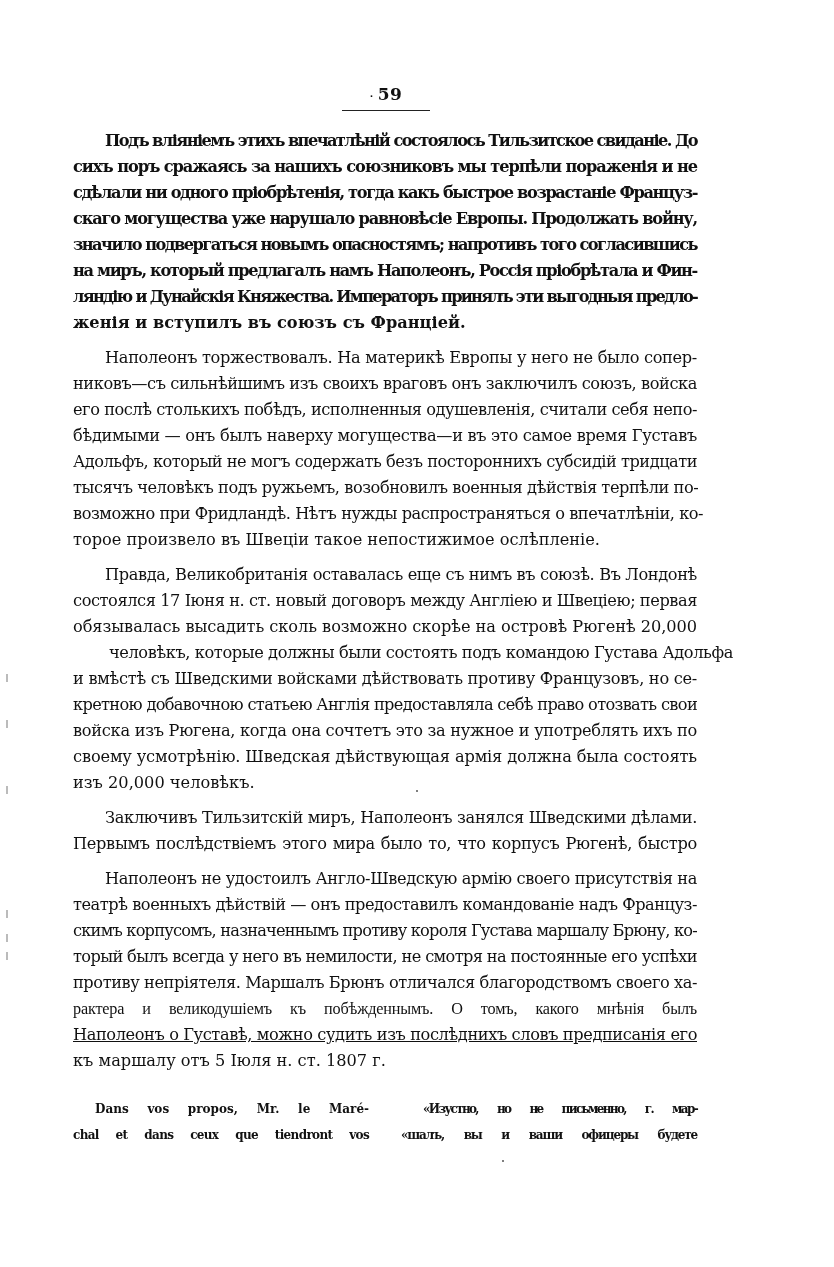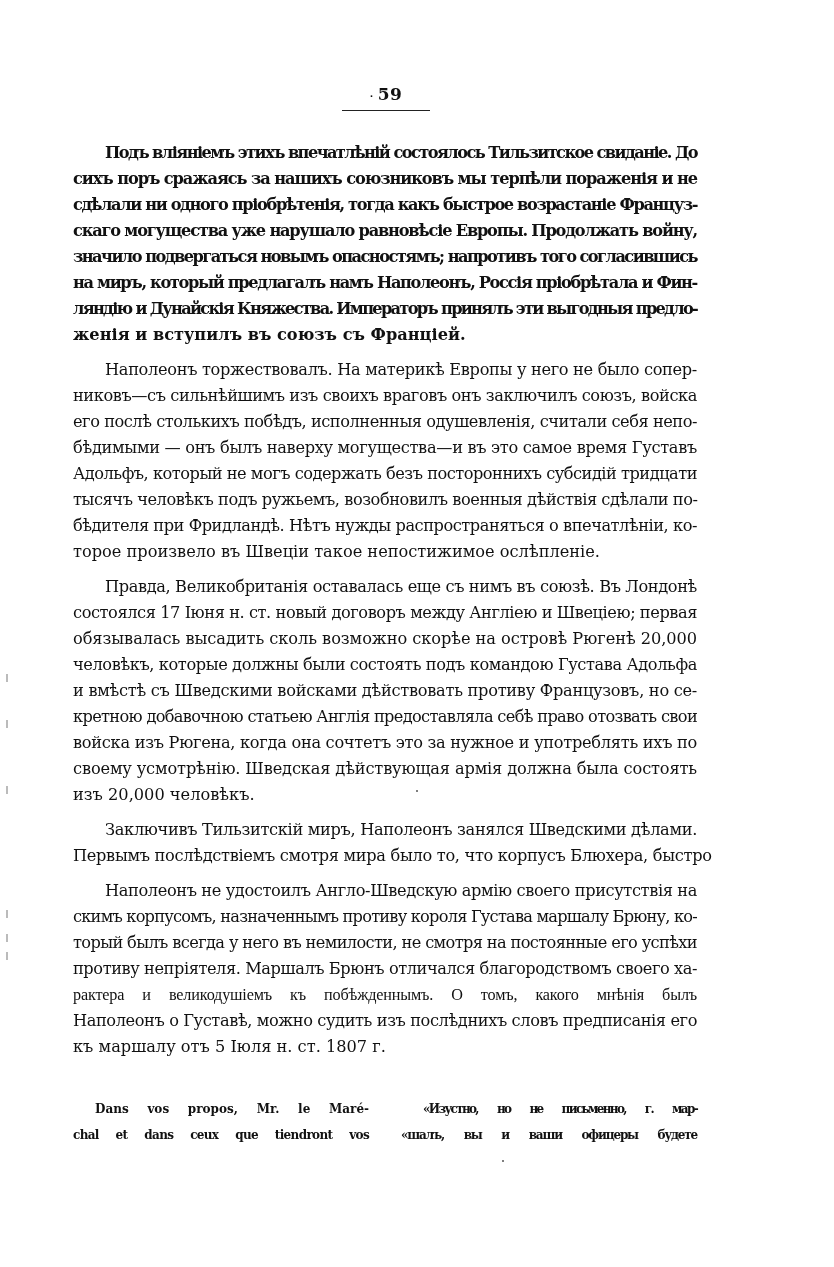--- a/index.html
+++ b/index.html
@@ -1,21 +1,21 @@
 <!DOCTYPE html>
 <html><head>
   <meta charset="utf-8">
   <style>
     html, body { margin: 0; padding: 0; background: #ffffff; }
     body { width: 834px; height: 1267px; position: relative; overflow: hidden; font-family: "DejaVu Serif", "Liberation Serif", serif; color: #111111; }
     .page-header { position: absolute; top: 84px; left: 342px; width: 88px; text-align: center; }
     .page-number { font-size: 17px; font-weight: bold; letter-spacing: 0.5px; display: block; line-height: 20px; }
     .page-number .dot { font-size: 10px; vertical-align: middle; margin-right: 4px; }
     .header-rule { position: absolute; top: 26px; left: 0; width: 88px; height: 0; border-top: 1.5px solid #222; }
-    .text-block { position: absolute; left: 73px; top: 140px; width: 624px; }
+    .text-block { position: absolute; left: 73px; top: 128px; width: 624px; }
     .para { font-size: 16.2px; line-height: 26px; text-align: justify; text-align-last: left; margin: 0; text-indent: 32px; }
     .para .ln { display: block; text-align: justify; text-align-last: justify; text-indent: 0; white-space: nowrap; }
     .para .ln.first { padding-left: 32px; }
     .para .ln.last { text-align-last: left; }
     .heavy { font-weight: bold; }
     .p1 { margin-bottom: 9px; }
     .p2 { margin-bottom: 9px; }
     .p3 { margin-bottom: 9px; }
     .p4 { margin-bottom: 9px; }
     .p5 { margin-bottom: 0; }
@@ -45,46 +45,47 @@
     <span class="ln" style="transform-origin: left center; display: block; letter-spacing: -1.33582px;">на миръ, который предлагалъ намъ Наполеонъ, Россія пріобрѣтала и Фин-</span>
     <span class="ln" style="transform-origin: left center; display: block; letter-spacing: -1.70743px;">ляндію и Дунайскія Княжества. Императоръ принялъ эти выгодныя предло-</span>
     <span class="ln last">женія и вступилъ въ союзъ съ Франціей.</span>
   </p>
   <p class="para p2">
     <span class="ln first" style="transform-origin: left center; display: block; letter-spacing: -0.318029px;">Наполеонъ торжествовалъ. На материкѣ Европы у него не было сопер-</span>
     <span class="ln" style="transform-origin: left center; display: block; letter-spacing: -0.426011px;">никовъ—съ сильнѣйшимъ изъ своихъ враговъ онъ заключилъ союзъ, войска</span>
     <span class="ln" style="transform-origin: left center; display: block; letter-spacing: -0.455986px;">его послѣ столькихъ побѣдъ, исполненныя одушевленія, считали себя непо-</span>
     <span class="ln" style="transform-origin: left center; display: block; letter-spacing: -0.308769px;">бѣдимыми — онъ былъ наверху могущества—и въ это самое время Густавъ</span>
     <span class="ln" style="transform-origin: left center; display: block; letter-spacing: -0.4875px;">Адольфъ, который не могъ содержать безъ постороннихъ субсидій тридцати</span>
-    <span class="ln" style="transform-origin: left center; display: block; letter-spacing: -0.436161px;">тысячъ человѣкъ подъ ружьемъ, возобновилъ военныя дѣйствія сдѣлали по-</span>
-    <span class="ln" style="transform-origin: left center; display: block; letter-spacing: -0.451786px;">бѣдителя при Фридландѣ. Нѣтъ нужды распространяться о впечатлѣніи, ко-</span>
+    <span class="ln" style="transform-origin: left center; display: block; letter-spacing: -0.436161px;">тысячъ человѣкъ подъ ружьемъ, возобновилъ военныя дѣйствія терпѣли по-</span>
+    <span class="ln" style="transform-origin: left center; display: block; letter-spacing: -0.451786px;">возможно при Фридландѣ. Нѣтъ нужды распространяться о впечатлѣніи, ко-</span>
     <span class="ln last">торое произвело въ Швеціи такое непостижимое ослѣпленіе.</span>
   </p>
   <p class="para p3">
     <span class="ln first" style="transform-origin: left center; display: block; letter-spacing: -0.378788px;">Правда, Великобританія оставалась еще съ нимъ въ союзѣ. Въ Лондонѣ</span>
     <span class="ln" style="transform-origin: left center; display: block; letter-spacing: -0.429798px;">состоялся 17 Іюня н. ст. новый договоръ между Англіею и Швеціею; первая</span>
     <span class="ln" style="transform-origin: left center; display: block; letter-spacing: -0.0587687px;">обязывалась высадить сколь возможно скорѣе на островѣ Рюгенѣ 20,000</span>
-    <span class="ln" style="transform-origin: left center; display: block; letter-spacing: -0.407399px;">человѣкъ, которые должны были состоять подъ командою Густава Адольфа</span>
+    <span class="ln" style="transform-origin: left center; display: block; letter-spacing: -0.407399px; margin-left: 36px;">человѣкъ, которые должны были состоять подъ командою Густава Адольфа</span>
     <span class="ln" style="transform-origin: left center; display: block; letter-spacing: -0.278759px;">и вмѣстѣ съ Шведскими войсками дѣйствовать противу Французовъ, но се-</span>
     <span class="ln" style="transform-origin: left center; display: block; letter-spacing: -0.672526px;">кретною добавочною статьею Англія предоставляла себѣ право отозвать свои</span>
     <span class="ln" style="transform-origin: left center; display: block; letter-spacing: -0.286092px;">войска изъ Рюгена, когда она сочтетъ это за нужное и употреблять ихъ по</span>
     <span class="ln" style="transform-origin: left center; display: block; letter-spacing: -0.146307px;">своему усмотрѣнію. Шведская дѣйствующая армія должна была состоять</span>
     <span class="ln last">изъ 20,000 человѣкъ.</span>
   </p>
   <p class="para p4">
     <span class="ln first" style="transform-origin: left center; display: block; letter-spacing: -0.322421px;">Заключивъ Тильзитскій миръ, Наполеонъ занялся Шведскими дѣлами.</span>
-    <span class="ln" style="transform-origin: left center; display: block; letter-spacing: -0.315217px;">Первымъ послѣдствіемъ смотря мира было то, что корпусъ Блюхера, быстро</span>
+    <span class="ln" style="transform-origin: left center; display: block; letter-spacing: -0.315217px;">Первымъ послѣдствіемъ этого мира было то, что корпусъ Рюгенѣ, быстро</span>
   </p>
   <p class="para p5">
     <span class="ln first" style="transform-origin: left center; display: block; letter-spacing: -0.38125px;">Наполеонъ не удостоилъ Англо-Шведскую армію своего присутствія на</span>
+    <span class="ln" style="transform-origin: left center; display: block; letter-spacing: -0.458482px;">театрѣ военныхъ дѣйствій — онъ предоставилъ командованіе надъ Француз-</span>
     <span class="ln" style="transform-origin: left center; display: block; letter-spacing: -0.78081px;">скимъ корпусомъ, назначеннымъ противу короля Густава маршалу Брюну, ко-</span>
     <span class="ln" style="transform-origin: left center; display: block; letter-spacing: -0.629923px;">торый былъ всегда у него въ немилости, не смотря на постоянные его успѣхи</span>
     <span class="ln" style="transform-origin: left center; display: block; letter-spacing: -0.422101px;">противу непріятеля. Маршалъ Брюнъ отличался благородствомъ своего ха-</span>
     <span class="ln" style="transform-origin: left center; display: block; letter-spacing: -0.170009px; font-family: Liberation Serif, serif;">рактера и великодушіемъ къ побѣжденнымъ. О томъ, какого мнѣнія былъ</span>
-    <span class="ln" style="transform-origin: left center; display: block; letter-spacing: -0.398438px;">Наполеонъ о Густавѣ, можно судить изъ послѣднихъ словъ предписанія его</span>
+    <span class="ln" style="transform-origin: left center; display: block; letter-spacing: -0.398438px; text-decoration: underline;">Наполеонъ о Густавѣ, можно судить изъ послѣднихъ словъ предписанія его</span>
     <span class="ln last">къ маршалу отъ 5 Іюля н. ст. 1807 г.</span>
   </p>
 </div>
 
 <div class="quote-cols">
   <div class="quote-col">
     <span class="ln first">Dans vos propos, Mr. le Maré-</span>
     <span class="ln" style="transform-origin: left center; display: block; letter-spacing: -0.647768px;">chal et dans ceux que tiendront vos</span>
   </div>
   <div class="quote-col">

